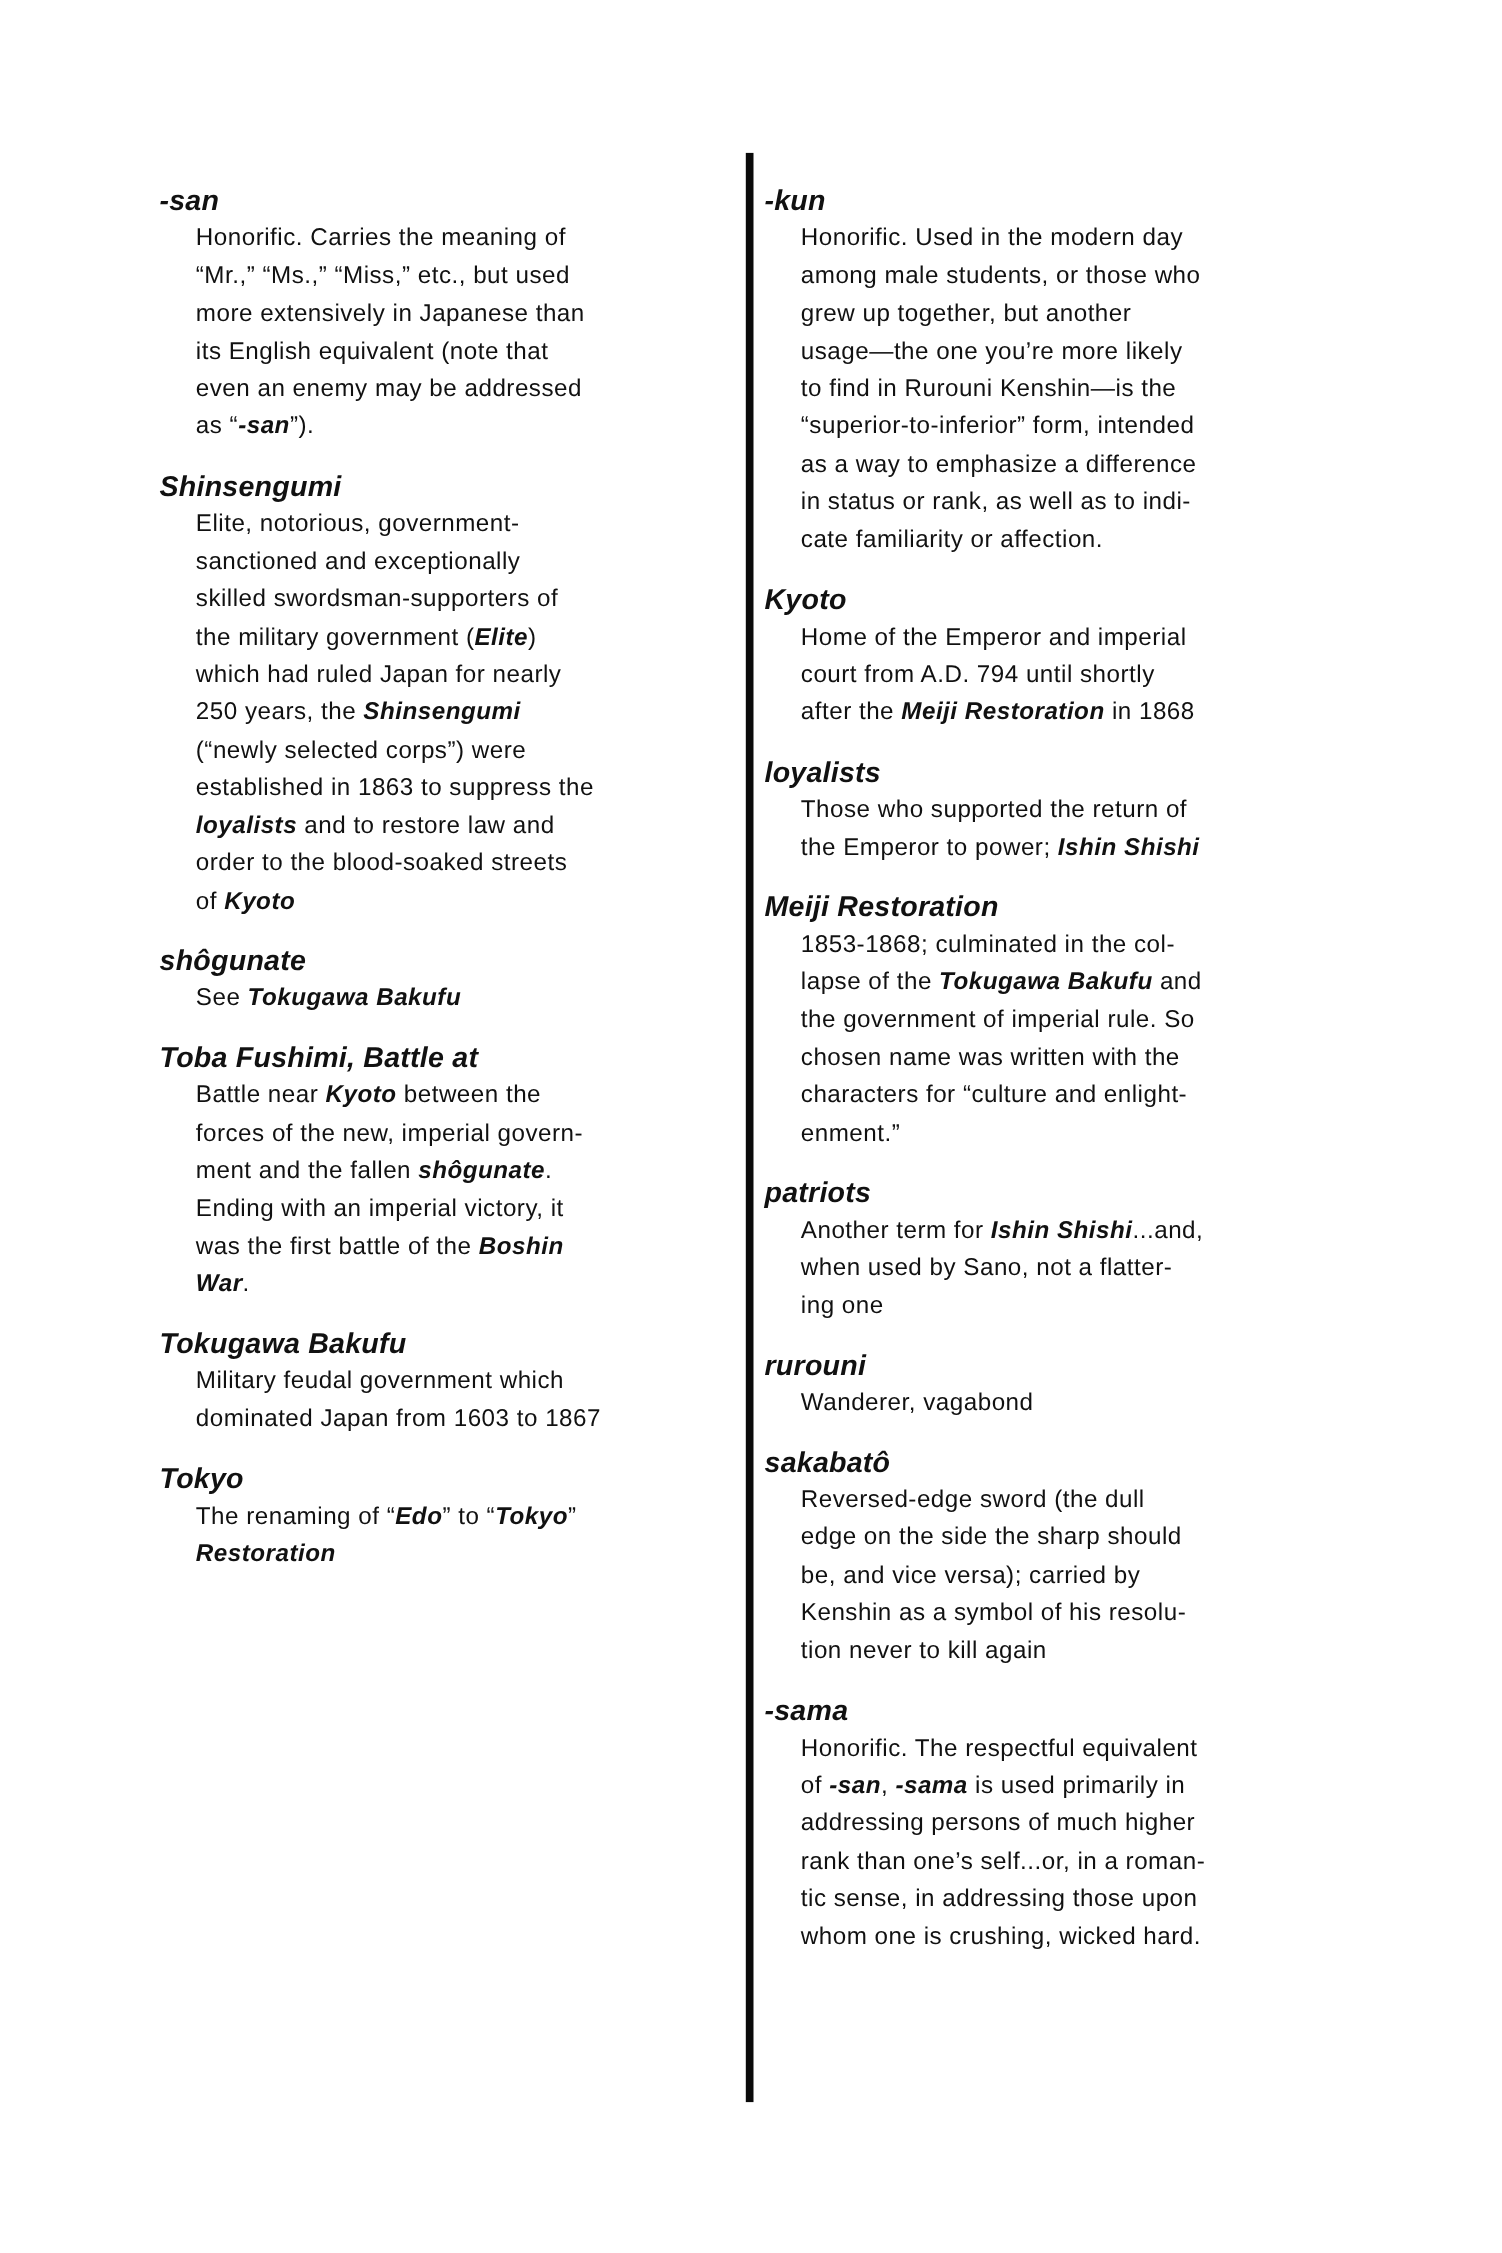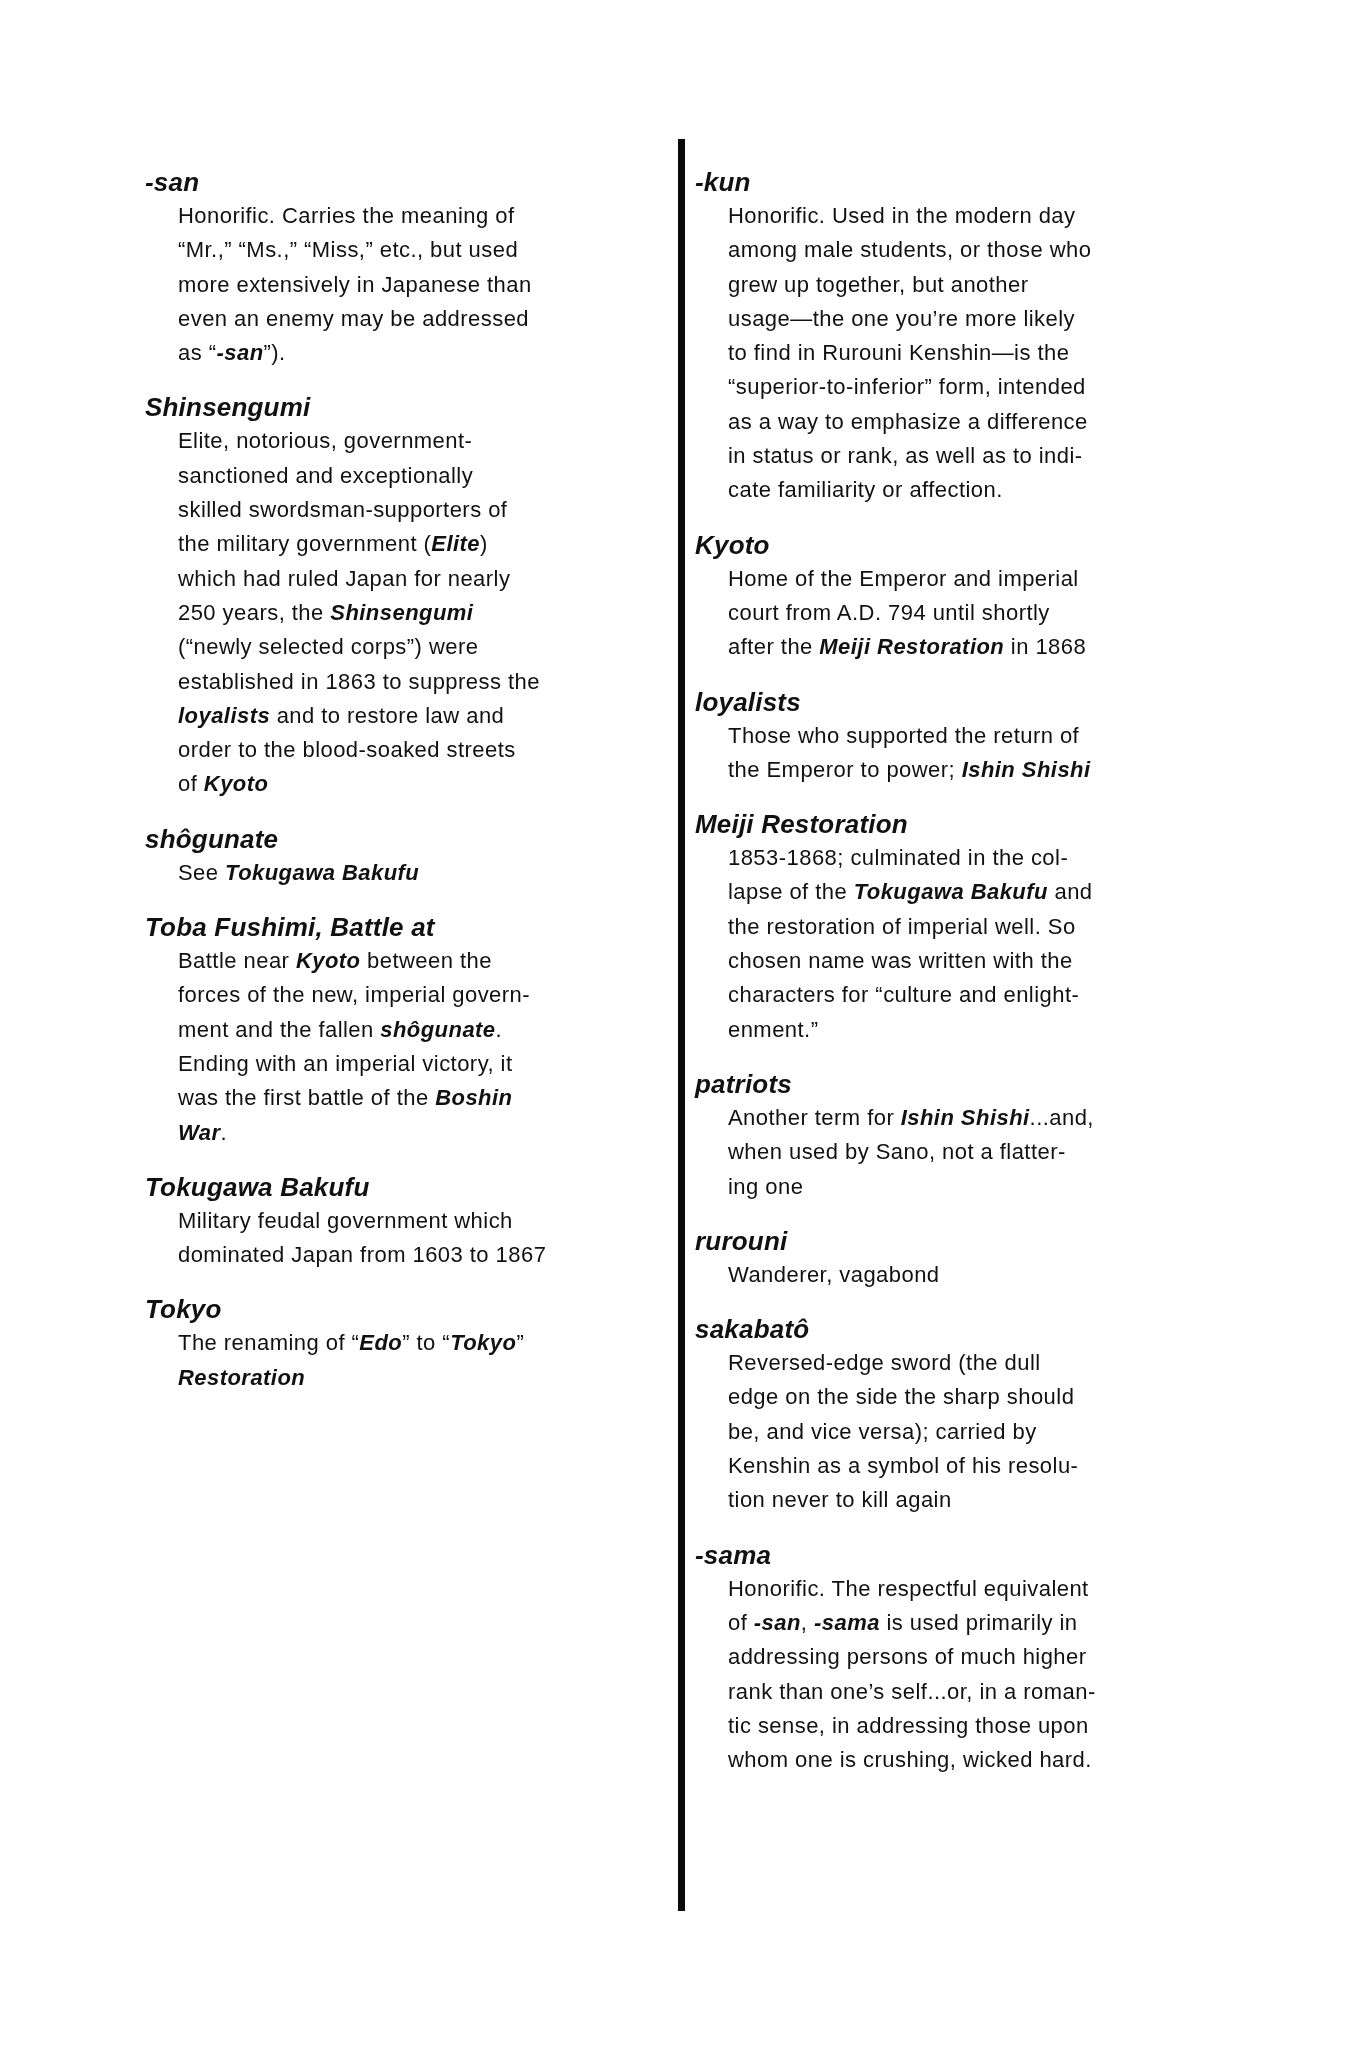--- a/index.html
+++ b/index.html
@@ -20,20 +20,21 @@
 <body>
 
 <div>
   <div class="col left">
       <div class="entry">
     <div class="term">-san</div>
     <div class="def">
           <span class="line"><span>Honorific. Carries the meaning of</span></span>
           <span class="line"><span>“Mr.,” “Ms.,” “Miss,” etc., but used</span></span>
           <span class="line"><span>more extensively in Japanese than</span></span>
+          <span class="line"><span>its English equivalent (note that</span></span>
           <span class="line"><span>even an enemy may be addressed</span></span>
           <span class="line"><span>as “</span><span class="b">-san</span><span>”).</span></span>
         </div>
   </div>
       <div class="entry">
     <div class="term">Shinsengumi</div>
     <div class="def">
           <span class="line"><span>Elite, notorious, government-</span></span>
           <span class="line"><span>sanctioned and exceptionally</span></span>
           <span class="line"><span>skilled swordsman-supporters of</span></span>
@@ -108,21 +109,21 @@
     <div class="def">
           <span class="line"><span>Those who supported the return of</span></span>
           <span class="line"><span>the Emperor to power; </span><span class="b">Ishin Shishi</span></span>
         </div>
   </div>
       <div class="entry">
     <div class="term">Meiji Restoration</div>
     <div class="def">
           <span class="line"><span>1853-1868; culminated in the col-</span></span>
           <span class="line"><span>lapse of the </span><span class="b">Tokugawa Bakufu</span><span> and</span></span>
-          <span class="line"><span>the restoration of imperial well. So</span></span>
+          <span class="line"><span>the government of imperial rule. So</span></span>
           <span class="line"><span>chosen name was written with the</span></span>
           <span class="line"><span>characters for “culture and enlight-</span></span>
           <span class="line"><span>enment.”</span></span>
         </div>
   </div>
       <div class="entry">
     <div class="term">patriots</div>
     <div class="def">
           <span class="line"><span>Another term for </span><span class="b">Ishin Shishi</span><span>...and,</span></span>
           <span class="line"><span>when used by Sano, not a flatter-</span></span>

